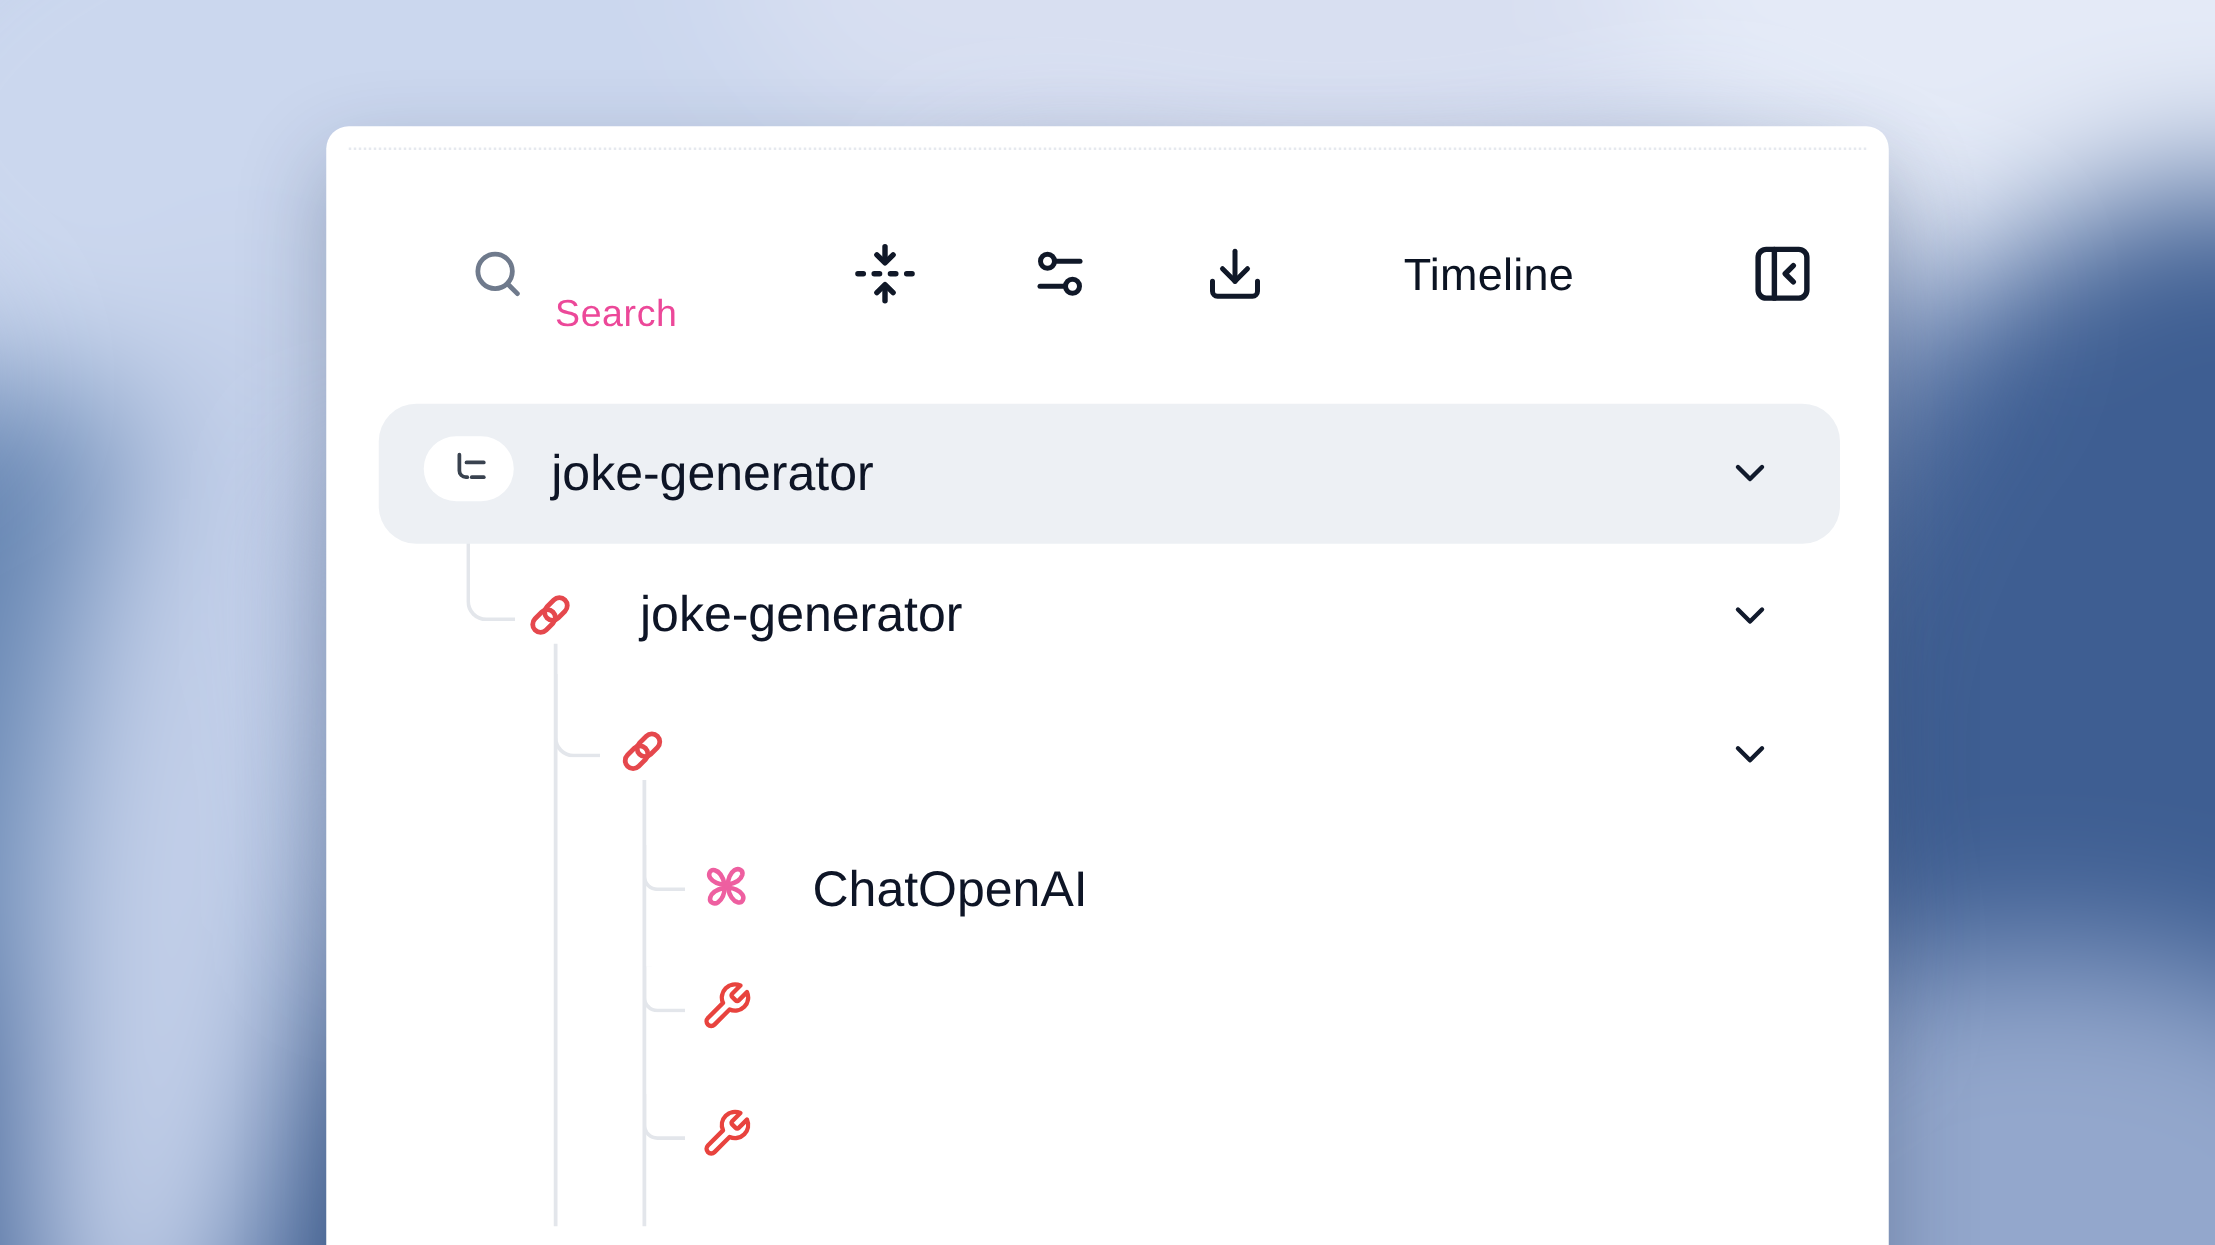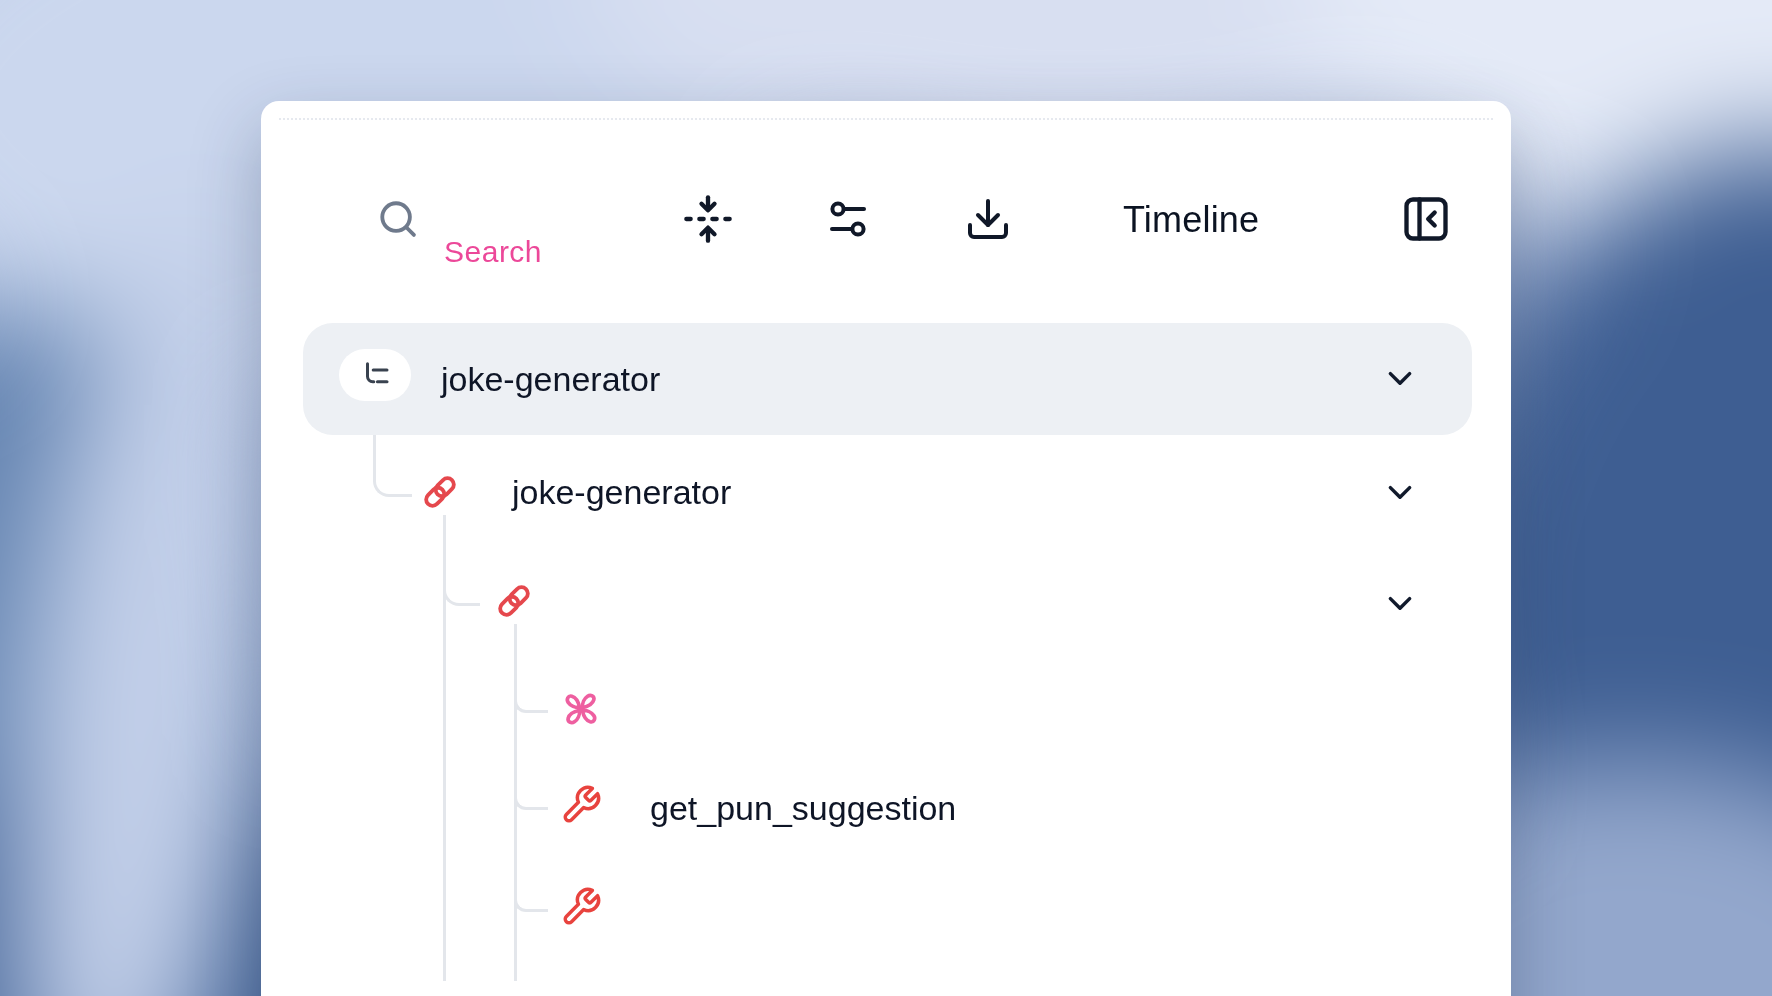--- a/index.html
+++ b/index.html
@@ -39,21 +39,21 @@
   .tb-dark{color:#101828;}
   .search-icon{left:114px;top:95px;color:#6f7a8c;}
   .search-label{left:183px;top:96px;font-size:30px;line-height:46px;color:#ec4899;letter-spacing:.5px;margin-top:32px;}
   .fold-icon{left:421px;top:92px;}
   .sliders-icon{left:563px;top:94px;}
   .download-icon{left:703px;top:94px;}
   .timeline-label{left:862px;top:95px;font-size:36px;line-height:48px;font-weight:400;color:#0b1322;letter-spacing:.2px;}
   .panel-icon{left:1139px;top:92px;}
 
   
-  .row-label{font-size:34px;line-height:48px;color:#0e1526;white-space:nowrap;}
+  .row-label{font-size:40px;line-height:48px;color:#0e1526;white-space:nowrap;}
   .selected-pill{left:42px;top:222px;width:1169px;height:112px;border-radius:30px;background:#edf0f4;}
   .root-chip{left:78px;top:248px;width:72px;height:52px;border-radius:26px;background:#ffffff;
              display:flex;align-items:center;justify-content:center;color:#39424f;}
   .lbl-r1{left:180px;top:254px;}
   .lbl-r2{left:251px;top:367px;}
   .lbl-r3{left:324px;top:478px;}
   .lbl-r4{left:389px;top:587px;}
   .lbl-r5{left:389px;top:683px;}
   .lbl-r6{left:389px;top:785px;}
 
@@ -223,29 +223,29 @@
     <svg width="44" height="44" viewBox="0 0 24 24">
       <g class="stroke" stroke-width="2">
         <path d="M11.3 11.2 C 10.6 8.0 9.2 5.6 7.0 5.0 C 4.9 4.5 3.9 6.8 5.0 8.4 C 6.2 10.2 8.9 11.4 11.3 11.2 Z"></path>
         <path d="M11.3 11.2 C 10.6 8.0 9.2 5.6 7.0 5.0 C 4.9 4.5 3.9 6.8 5.0 8.4 C 6.2 10.2 8.9 11.4 11.3 11.2 Z" transform="rotate(90 12 12)"></path>
         <path d="M11.3 11.2 C 10.6 8.0 9.2 5.6 7.0 5.0 C 4.9 4.5 3.9 6.8 5.0 8.4 C 6.2 10.2 8.9 11.4 11.3 11.2 Z" transform="rotate(180 12 12)"></path>
         <path d="M11.3 11.2 C 10.6 8.0 9.2 5.6 7.0 5.0 C 4.9 4.5 3.9 6.8 5.0 8.4 C 6.2 10.2 8.9 11.4 11.3 11.2 Z" transform="rotate(270 12 12)"></path>
       </g>
       <circle cx="12" cy="12" r="1" fill="currentColor"></circle>
     </svg>
   </div>
+  <div class="abs row-label lbl-r4">ChatOpenAI</div>
 
   <div class="abs ic-r5 icon-tool">
     <svg width="42" height="42" viewBox="0 0 24 24">
       <g class="stroke" stroke-width="2">
         <path d="M14.7 6.3a1 1 0 0 0 0 1.4l1.6 1.6a1 1 0 0 0 1.4 0l3.77-3.77a6 6 0 0 1-7.94 7.94l-6.91 6.91a2.12 2.12 0 0 1-3-3l6.91-6.91a6 6 0 0 1 7.94-7.94l-3.76 3.76z"></path>
       </g>
     </svg>
   </div>
-  <div class="abs row-label lbl-r5">get_pun_suggestion</div>
 
   <div class="abs ic-r6 icon-tool">
     <svg width="42" height="42" viewBox="0 0 24 24">
       <g class="stroke" stroke-width="2">
         <path d="M14.7 6.3a1 1 0 0 0 0 1.4l1.6 1.6a1 1 0 0 0 1.4 0l3.77-3.77a6 6 0 0 1-7.94 7.94l-6.91 6.91a2.12 2.12 0 0 1-3-3l6.91-6.91a6 6 0 0 1 7.94-7.94l-3.76 3.76z"></path>
       </g>
     </svg>
   </div>
 </div>
 

